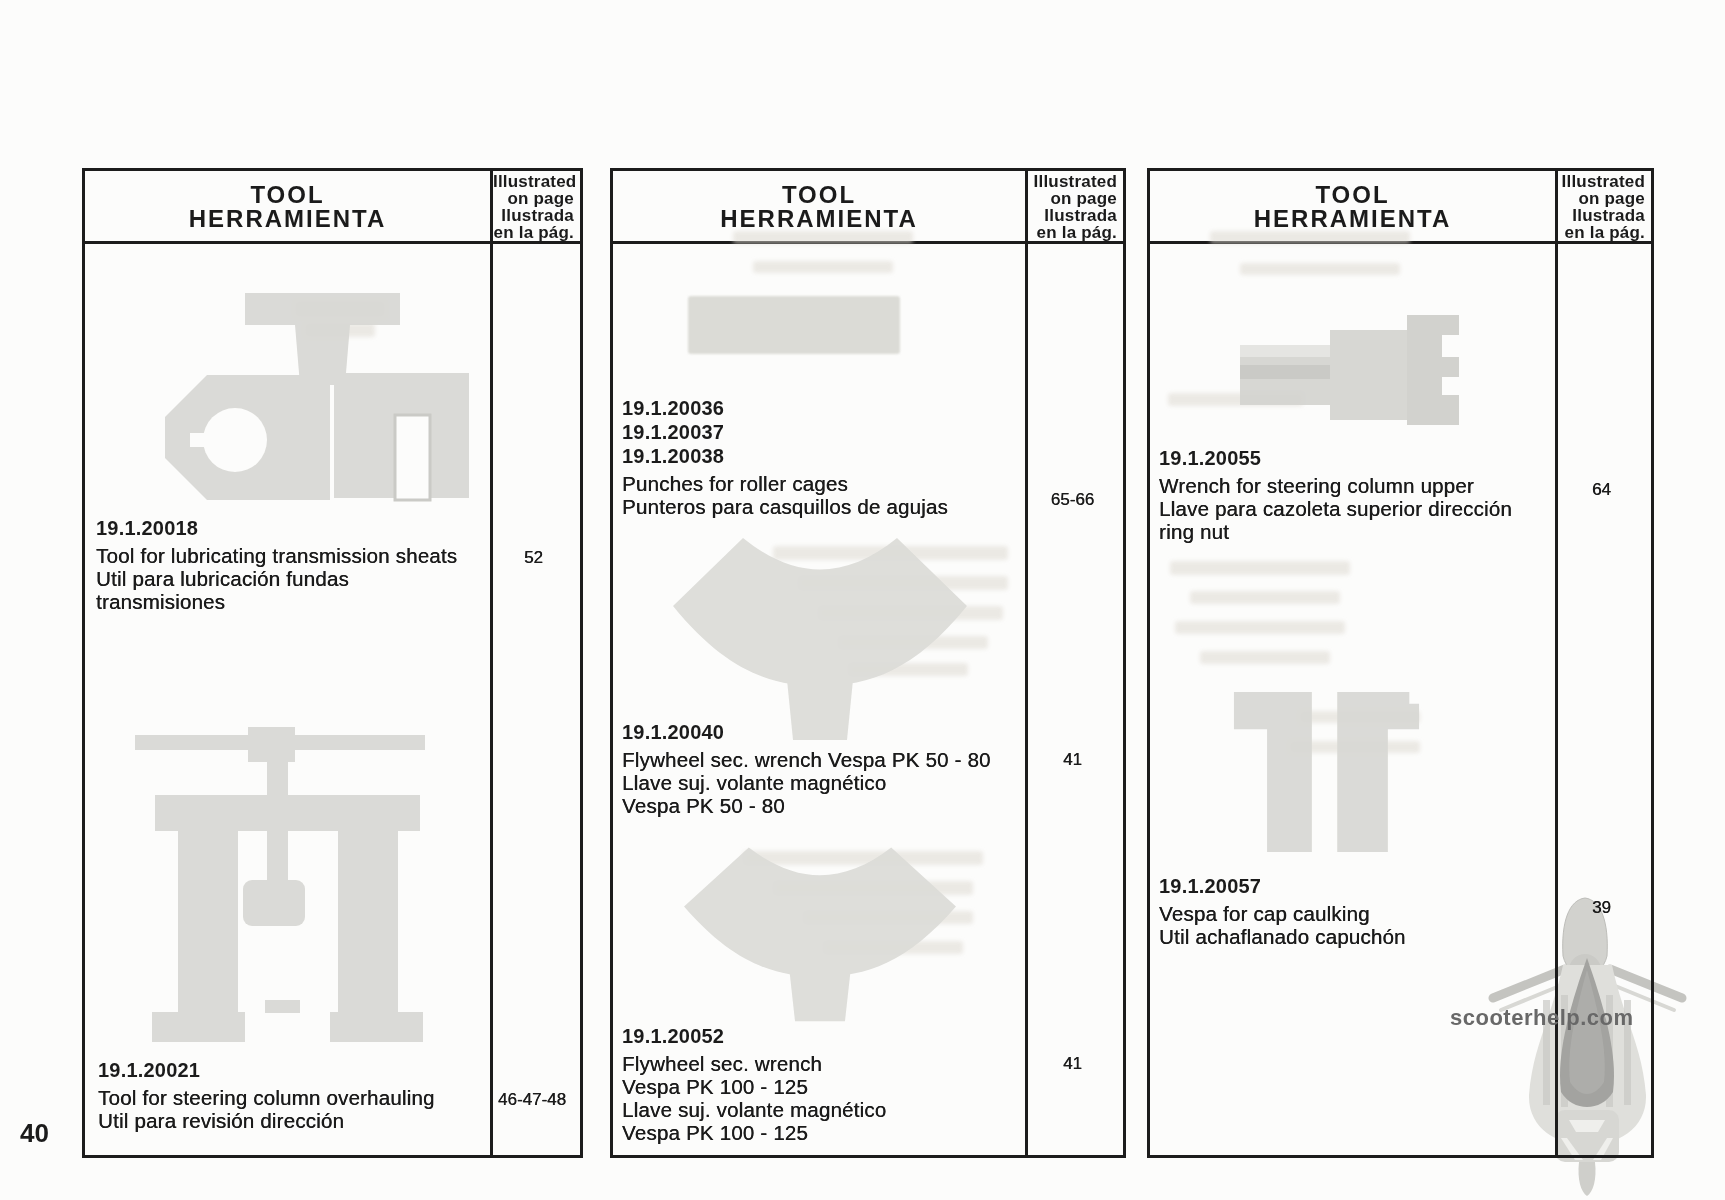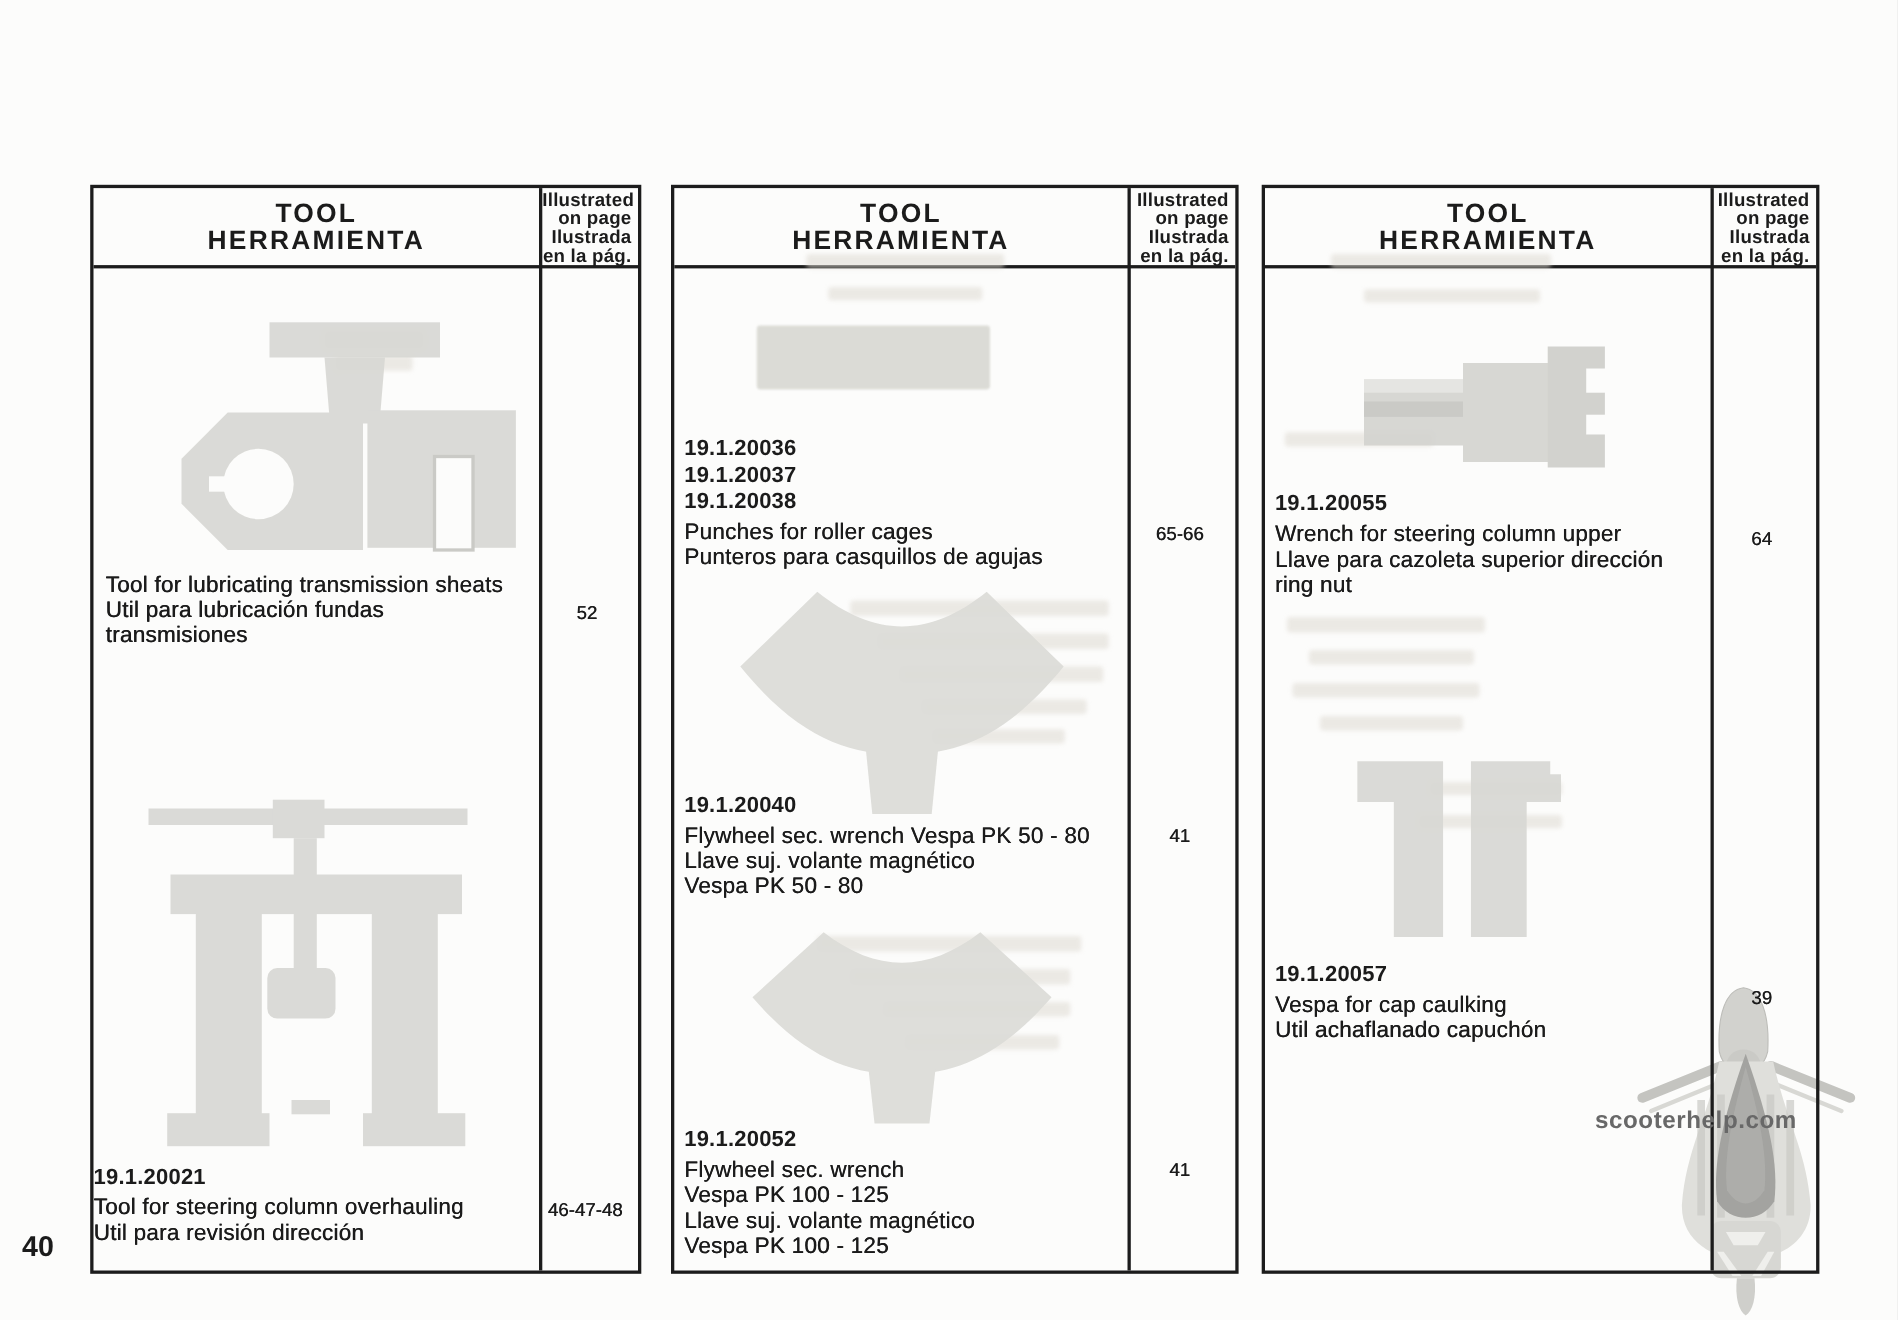--- a/index.html
+++ b/index.html
@@ -65,20 +65,21 @@
         <polygon points="133,37 188,37 183,97 138,97"></polygon>
         <polygon points="45,87 168,87 168,212 45,212 3,170 3,129"></polygon>
         <rect x="172" y="85" width="135" height="125"></rect>
       </g>
       <circle cx="73" cy="152" r="32" fill="#fcfcfb"></circle>
       <rect x="28" y="145" width="30" height="14" fill="#fcfcfb"></rect>
       <rect x="233" y="127" width="35" height="85" fill="#fcfcfb" stroke="#c6c6c2" stroke-width="3"></rect>
     </svg>
 
     <div class="entry" style="left:11px;top:345px">
+      <div class="code">19.1.20018</div>
       <div class="body">
         <div class="line">Tool for lubricating transmission sheats</div>
         <div class="line">Util para lubricación fundas</div>
         <div class="line">transmisiones</div>
       </div>
     </div>
     <div class="pageref" style="left:408px;width:81px;top:377px">52</div>
 
     <svg class="illus" style="left:37px;top:552px" width="320" height="320" viewBox="0 0 320 320">
       <g fill="#d8d8d4">
@@ -88,21 +89,21 @@
         <rect x="121" y="157" width="62" height="46" rx="9"></rect>
         <rect x="33" y="72" width="265" height="36"></rect>
         <rect x="56" y="107" width="60" height="185"></rect>
         <rect x="216" y="107" width="60" height="185"></rect>
         <rect x="30" y="289" width="93" height="30"></rect>
         <rect x="208" y="289" width="93" height="30"></rect>
         <rect x="143" y="277" width="35" height="13"></rect>
       </g>
     </svg>
 
-    <div class="entry" style="left:0;top:887px">
+    <div class="entry" style="left:13px;top:887px">
       <div class="code">19.1.20021</div>
       <div class="body">
         <div class="line">Tool for steering column overhauling</div>
         <div class="line">Util para revisión dirección</div>
       </div>
     </div>
     <div class="pageref" style="left:405px;width:84px;top:919px">46-47-48</div>
   </div>
 
   <div class="tbl" style="left:610px;top:168px;width:510px;height:984px">
@@ -135,21 +136,21 @@
 
     <div class="entry" style="left:9px;top:225px">
       <div class="code">19.1.20036</div>
       <div class="code">19.1.20037</div>
       <div class="code">19.1.20038</div>
       <div class="body">
         <div class="line">Punches for roller cages</div>
         <div class="line">Punteros para casquillos de agujas</div>
       </div>
     </div>
-    <div class="pageref" style="left:415px;width:89px;top:305px">65-66</div>
+    <div class="pageref" style="left:415px;width:89px;top:319px">65-66</div>
 
     <svg class="illus" style="left:52px;top:357px" width="310" height="215" viewBox="0 0 310 215">
       <path fill="#dcdcd8" d="M8,78 L78,10 C130,52 180,52 232,10 L302,78 C250,142 205,158 155,158 C105,158 60,142 8,78 Z"></path>
       <polygon fill="#dcdcd8" points="122,152 188,152 182,212 128,212"></polygon>
     </svg>
 
     <div class="entry" style="left:9px;top:549px">
       <div class="code">19.1.20040</div>
       <div class="body">
         <div class="line">Flywheel sec. wrench Vespa PK 50 - 80</div>

